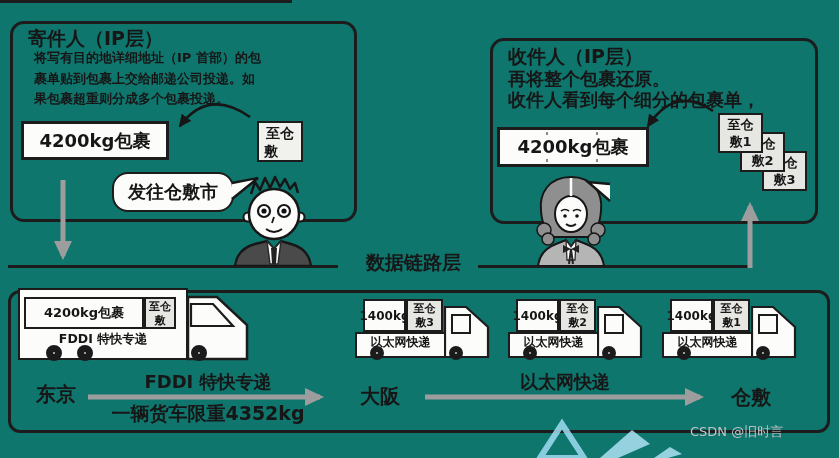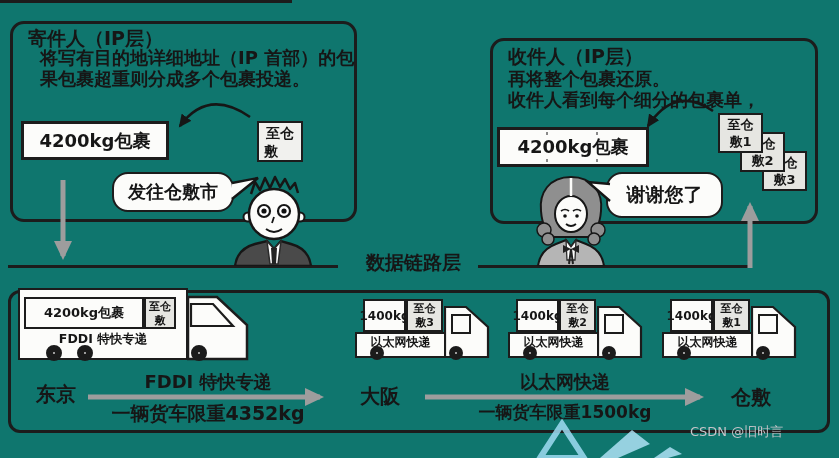--- a/index.html
+++ b/index.html
@@ -32,22 +32,23 @@
 </style>
 </head>
 <body>
 
 <div class="stage">
 
   <div class="hline" style="left:0;top:0;width:292px"></div>
 
   <div class="panel" style="left:10px;top:21px;width:347px;height:201px"></div>
   <div class="txt" style="left:28px;top:26px;font-size:19px">寄件人（IP层）</div>
-  <div class="txt" style="left:40px;top:48px;font-size:18px;line-height:20.5px">
+  <div class="txt" style="left:34px;top:48px;font-size:13px;line-height:20.5px">
     <div>将写有目的地详细地址（IP 首部）的包</div>
+    <div>裹单贴到包裹上交给邮递公司投递。如</div>
     <div>果包裹超重则分成多个包裹投递。</div>
   </div>
   <div class="pkg" style="left:21px;top:121px;width:148px;height:39px;font-size:18px">
     <span>4200kg包裹</span>
   </div>
   <div class="tagbox" style="left:257px;top:121px;width:46px;height:41px;font-size:14px;background:#f1f1ee">
     <div>至仓</div>
     <div style="text-align:left;padding-left:5px">敷</div>
   </div>
   <div class="bubble" style="left:112px;top:172px;width:122px;height:40px;font-size:18px">
@@ -86,23 +87,20 @@
     <div>至仓</div>
     <div>敷3</div>
   </div>
   <div class="tagbox" style="left:740px;top:132px;width:45px;height:40px;font-size:13px;z-index:12">
     <div>至仓</div>
     <div>敷2</div>
   </div>
   <div class="tagbox" style="left:718px;top:113px;width:45px;height:40px;font-size:13px;z-index:13">
     <div>至仓</div>
     <div>敷1</div>
-  </div>
-  <div class="bubble" style="left:606px;top:172px;width:117px;height:46px;font-size:19px">
-    <span>谢谢您了</span>
   </div>
 
   <svg class="figure" style="left:532px;top:174px;z-index:3" width="78" height="92" viewBox="0 0 78 92">
     <path d="M39,3 C17,3 7,19 9,37 C10,50 14,59 22,63 L56,63 C64,59 68,50 69,37 C71,19 61,3 39,3 Z" fill="#8f8f8f" stroke="#161616" stroke-width="2"></path>
     <circle cx="12" cy="56" r="7" fill="#8f8f8f" stroke="#161616" stroke-width="1.5"></circle>
     <circle cx="66" cy="56" r="7" fill="#8f8f8f" stroke="#161616" stroke-width="1.5"></circle>
     <circle cx="16" cy="65" r="6" fill="#8f8f8f" stroke="#161616" stroke-width="1.5"></circle>
     <circle cx="62" cy="65" r="6" fill="#8f8f8f" stroke="#161616" stroke-width="1.5"></circle>
     <ellipse cx="39" cy="40" rx="16" ry="18" fill="#fcfcfa" stroke="#161616" stroke-width="2"></ellipse>
     <path d="M39,4 L39,22" stroke="#fcfcfa" stroke-width="2.5"></path>
@@ -182,21 +180,20 @@
     <rect x="8" y="11" width="18" height="18" fill="#fcfcfa" stroke="#1c1c1c" stroke-width="2"></rect>
   </svg>
   <div class="wheel s" style="left:677px;top:346px"></div>
   <div class="wheel s" style="left:756px;top:346px"></div>
 
   <div class="city" style="left:36px;top:381px">东京</div>
   <div class="route" style="left:88px;top:370px;width:240px;font-size:18px">FDDI 特快专递</div>
   <div class="route" style="left:78px;top:401px;width:260px;font-size:19px">一辆货车限重4352kg</div>
   <div class="city" style="left:360px;top:383px">大阪</div>
   <div class="route" style="left:425px;top:370px;width:280px;font-size:18px">以太网快递</div>
-  <div class="route" style="left:425px;top:401px;width:280px;font-size:17px">一辆货车限重1500kg</div>
   <div class="city" style="left:731px;top:384px">仓敷</div>
 
   <svg class="overlay" style="z-index:5" width="839" height="458" viewBox="0 0 839 458">
     <defs>
       <marker id="mBlack" markerUnits="userSpaceOnUse" markerWidth="14" markerHeight="12" refX="11" refY="6" orient="auto">
         <path d="M0,0 L13,6 L0,12 Z" fill="#161616"></path>
       </marker>
       <marker id="mGray" markerUnits="userSpaceOnUse" markerWidth="20" markerHeight="18" refX="15" refY="9" orient="auto">
         <path d="M0,0 L19,9 L0,18 Z" fill="#9d9d9d"></path>
       </marker>

